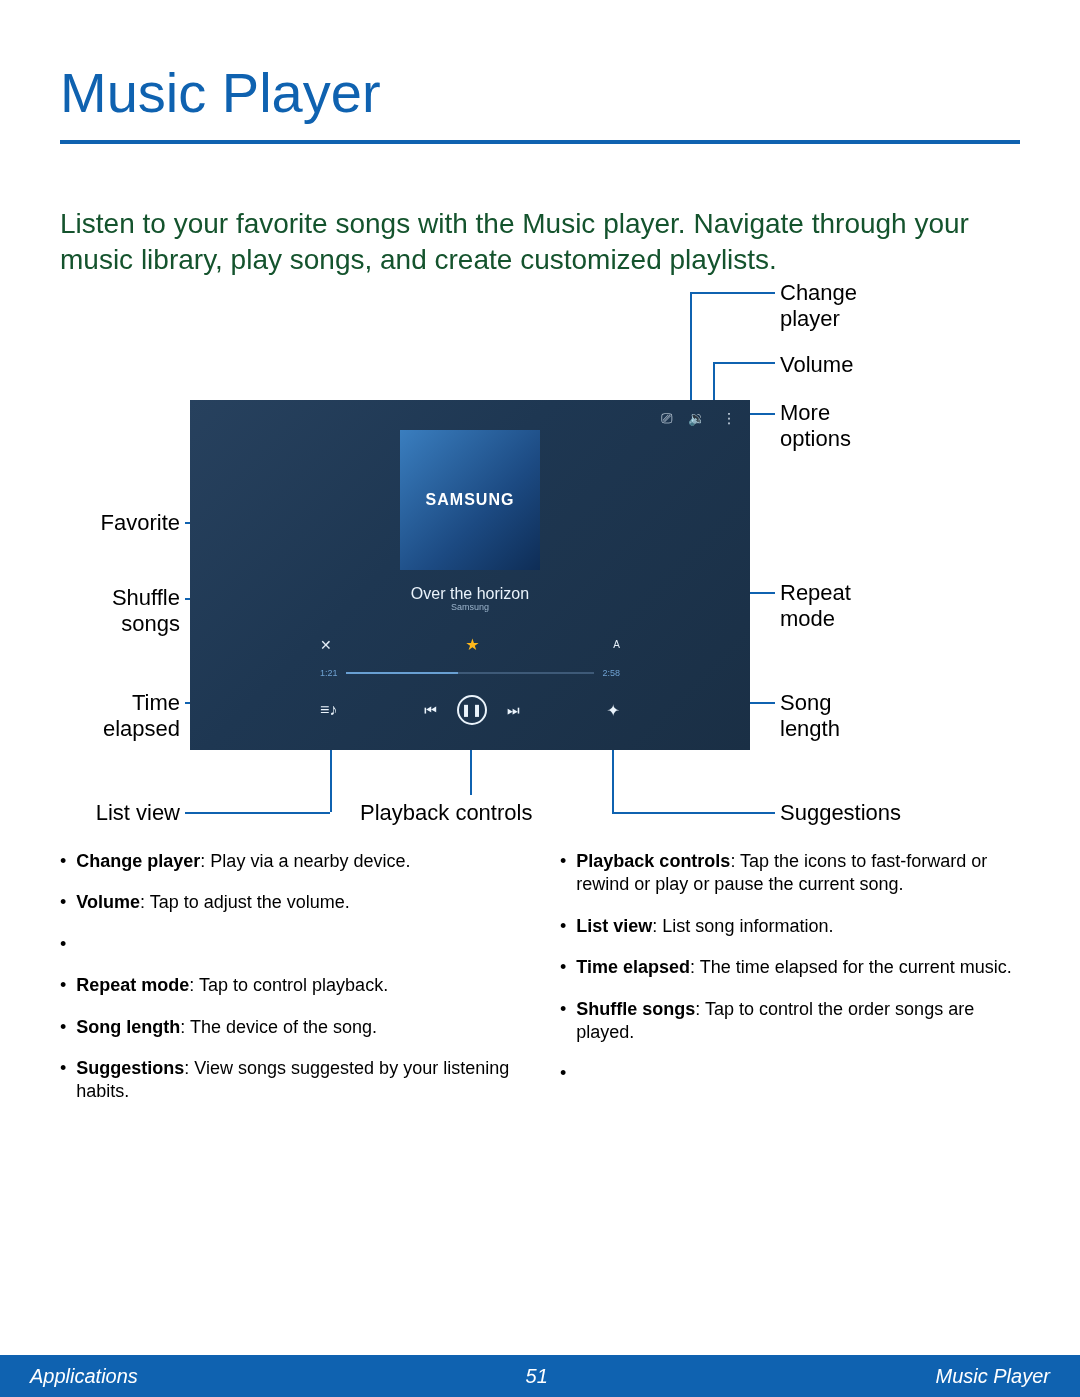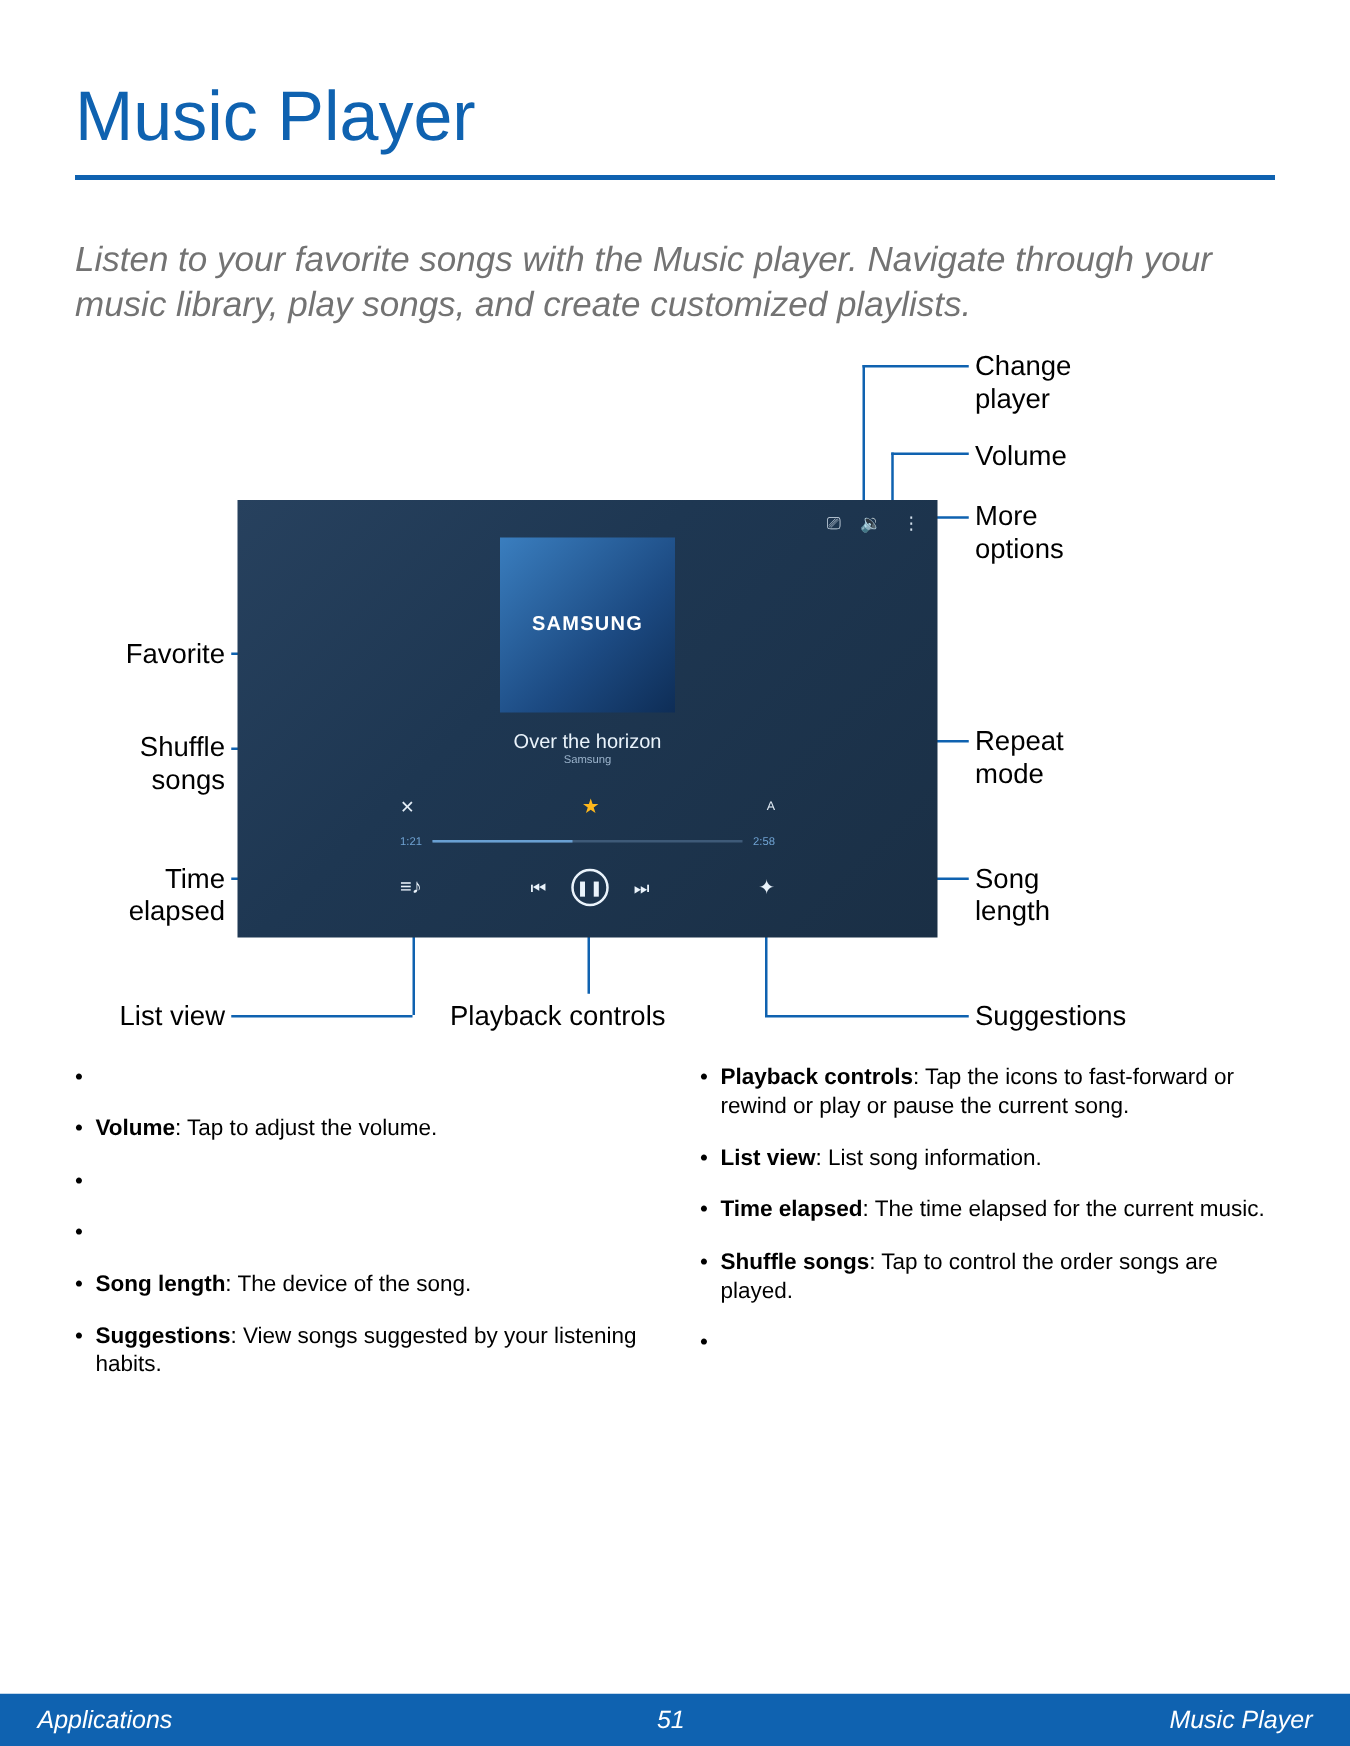--- a/index.html
+++ b/index.html
@@ -22,26 +22,25 @@
   .title-rule {
     position: absolute;
     top: 140px;
     left: 60px;
     right: 60px;
     height: 4px;
     background: #0f62b0;
   }
   .intro {
     position: absolute;
-    top: 190px;
+    top: 206px;
     left: 60px;
     right: 60px;
     font-size: 28px;
-    font-style: italic;
-    color: #737373;
+    color: #14532d;
     line-height: 1.3;
   }
   .diagram {
     position: absolute;
     top: 280px;
     left: 60px;
     right: 60px;
     height: 560px;
   }
   .callout {
@@ -295,30 +294,32 @@
       <span>✦</span>
     </div>
   </div>
 
 </div>
 
 <div class="bullets">
   <div class="bullet-col" id="col-left">
       <div class="bullet">
         <span class="dot">•</span>
+        <span><span class="term">Change player</span><span>: Play via a nearby device.</span></span>
       </div>
       <div class="bullet">
         <span class="dot">•</span>
         <span><span class="term">Volume</span><span>: Tap to adjust the volume.</span></span>
       </div>
       <div class="bullet">
         <span class="dot">•</span>
       </div>
       <div class="bullet">
         <span class="dot">•</span>
+        <span><span class="term">Repeat mode</span><span>: Tap to control playback.</span></span>
       </div>
       <div class="bullet">
         <span class="dot">•</span>
         <span><span class="term">Song length</span><span>: The device of the song.</span></span>
       </div>
       <div class="bullet">
         <span class="dot">•</span>
         <span><span class="term">Suggestions</span><span>: View songs suggested by your listening habits.</span></span>
       </div>
     </div>

